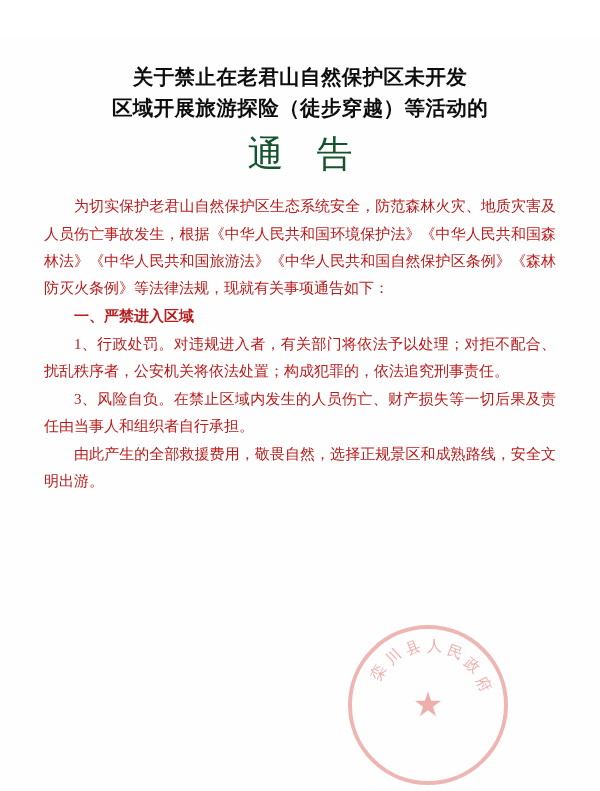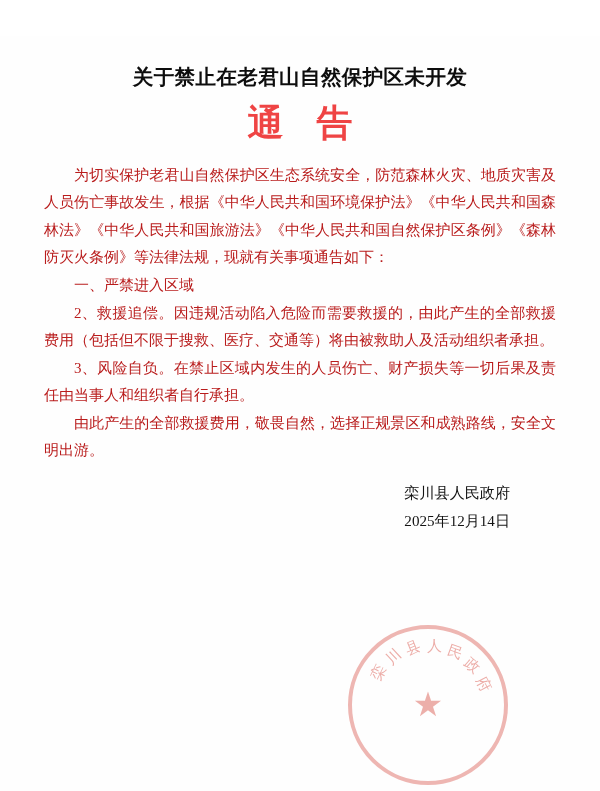--- a/index.html
+++ b/index.html
@@ -31,43 +31,43 @@
   .title-line {
     font-size: 20.5px;
     font-weight: bold;
     letter-spacing: 0.4px;
     line-height: 1.52;
     color: #0d0d0d;
     white-space: nowrap;
   }
   .title-main {
     font-size: 36px;
-    font-weight: bold;
+    font-weight: normal;
     letter-spacing: 12px;
     margin-top: 6px;
     margin-bottom: 2px;
     padding-left: 12px;
-    color: #ef4444;
+    color: #14532d;
   }
   .body-text {
     margin-top: 14px;
     font-size: 15px;
     line-height: 1.82;
     text-align: justify;
     color: #b91c1c;
   }
   .para {
     margin: 0 0 0.5px 0;
     text-indent: 2em;
   }
   .para.sub {
     text-indent: 2em;
   }
   .para.heading {
-    font-weight: normal;
+    font-weight: bold;
     text-indent: 2em;
   }
   .signature {
     margin-top: 16px;
     text-align: right;
     font-size: 15.1px;
     line-height: 1.85;
     padding-right: 46px;
     position: relative;
     z-index: 2;
@@ -112,42 +112,39 @@
     white-space: nowrap;
   }
 </style>
 </head>
 <body>
 
 <div class="page">
 
   <div class="title-block">
     <div class="title-line">关于禁止在老君山自然保护区未开发</div>
+    <div class="title-line">区域开展旅游探险（徒步穿越）等活动的</div>
     <div class="title-main">通 告</div>
   </div>
 
   <div class="body-text">
     <p class="para">为切实保护老君山自然保护区生态系统安全，防范森林火灾、地质灾害及人员伤亡事故发生，根据《中华人民共和国环境保护法》《中华人民共和国森林法》《中华人民共和国旅游法》《中华人民共和国自然保护区条例》《森林防灭火条例》等法律法规，现就有关事项通告如下：</p>
     <p class="para heading">一、严禁进入区域</p>
-    <p class="para sub">2、救援追偿。因违规活动陷入危险而需要救援的，由此产生的全部救援费用（包括但不限于搜救、医疗、交通等）将由被救助人及活动组织者承担。</p>
+    <p class="para sub">1、行政处罚。对违规进入者，有关部门将依法予以处理；对拒不配合、扰乱秩序者，公安机关将依法处置；构成犯罪的，依法追究刑事责任。</p>
     <p class="para sub">3、风险自负。在禁止区域内发生的人员伤亡、财产损失等一切后果及责任由当事人和组织者自行承担。</p>
     <p class="para">由此产生的全部救援费用，敬畏自然，选择正规景区和成熟路线，安全文明出游。</p>
   </div>
 
   <div class="stamp">
     <div class="stamp-star">★</div>
     <div class="stamp-text">
       <span style="transform: rotate(-64deg) translate(0, -68px);">栾</span>
       <span style="transform: rotate(-43deg) translate(0, -68px);">川</span>
       <span style="transform: rotate(-22deg) translate(0, -68px);">县</span>
       <span style="transform: rotate(-1deg) translate(0, -68px);">人</span>
       <span style="transform: rotate(20deg) translate(0, -68px);">民</span>
       <span style="transform: rotate(41deg) translate(0, -68px);">政</span>
       <span style="transform: rotate(62deg) translate(0, -68px);">府</span>
     </div>
   </div>
 
-  <div class="signature">
-    <div>栾川县人民政府</div>
-    <div>2025年12月14日</div>
-  </div>
 
 </div>
 
 </body></html>

